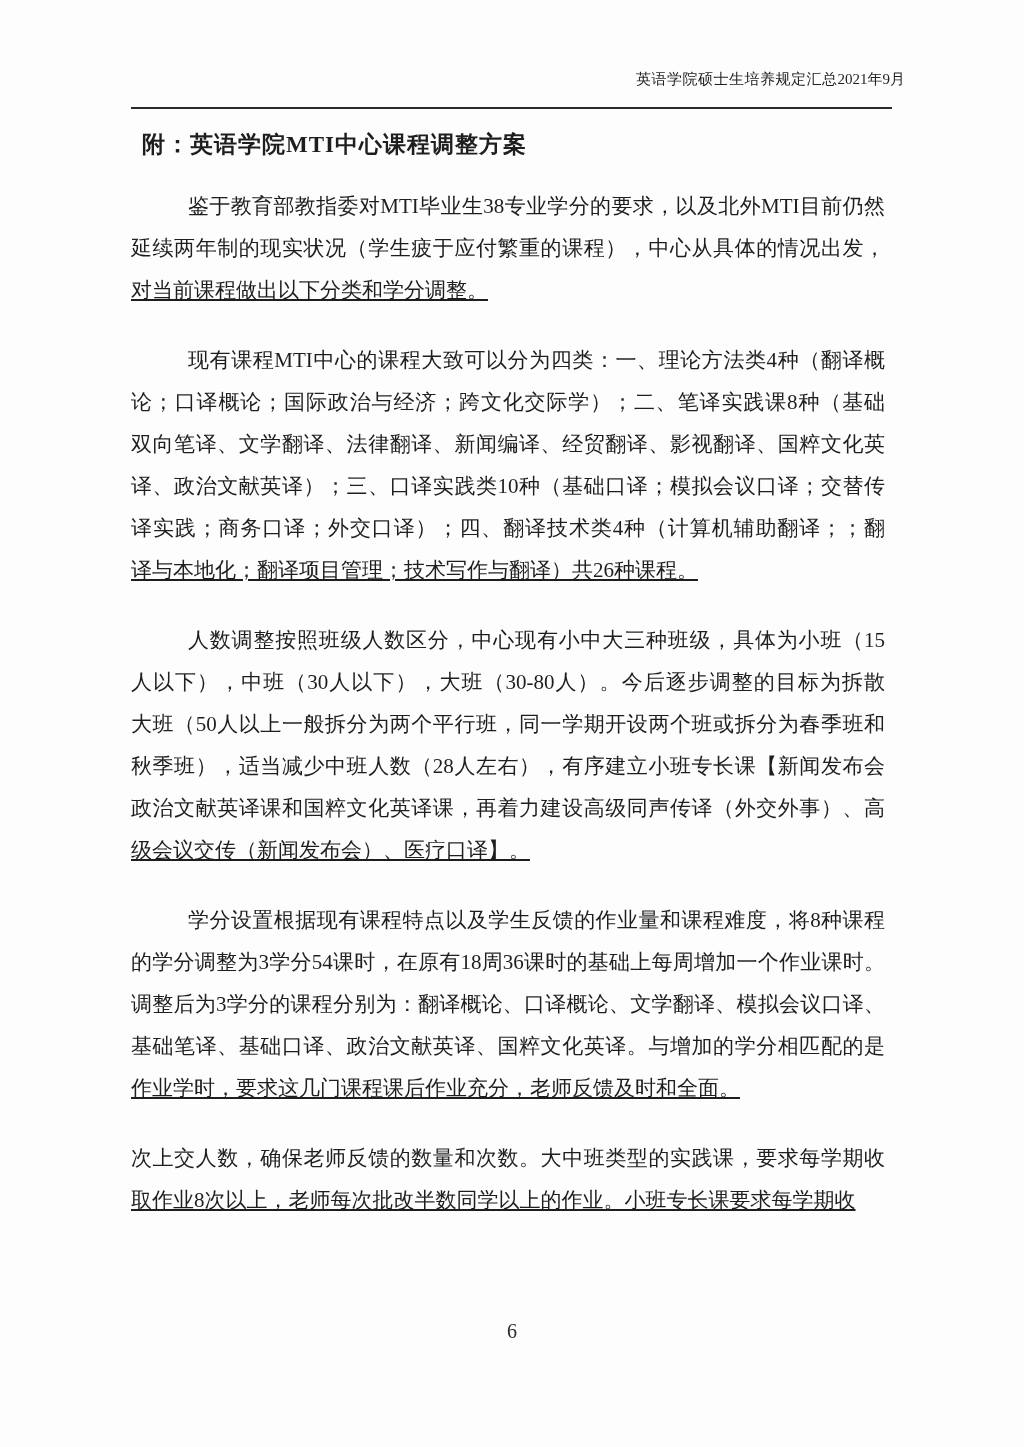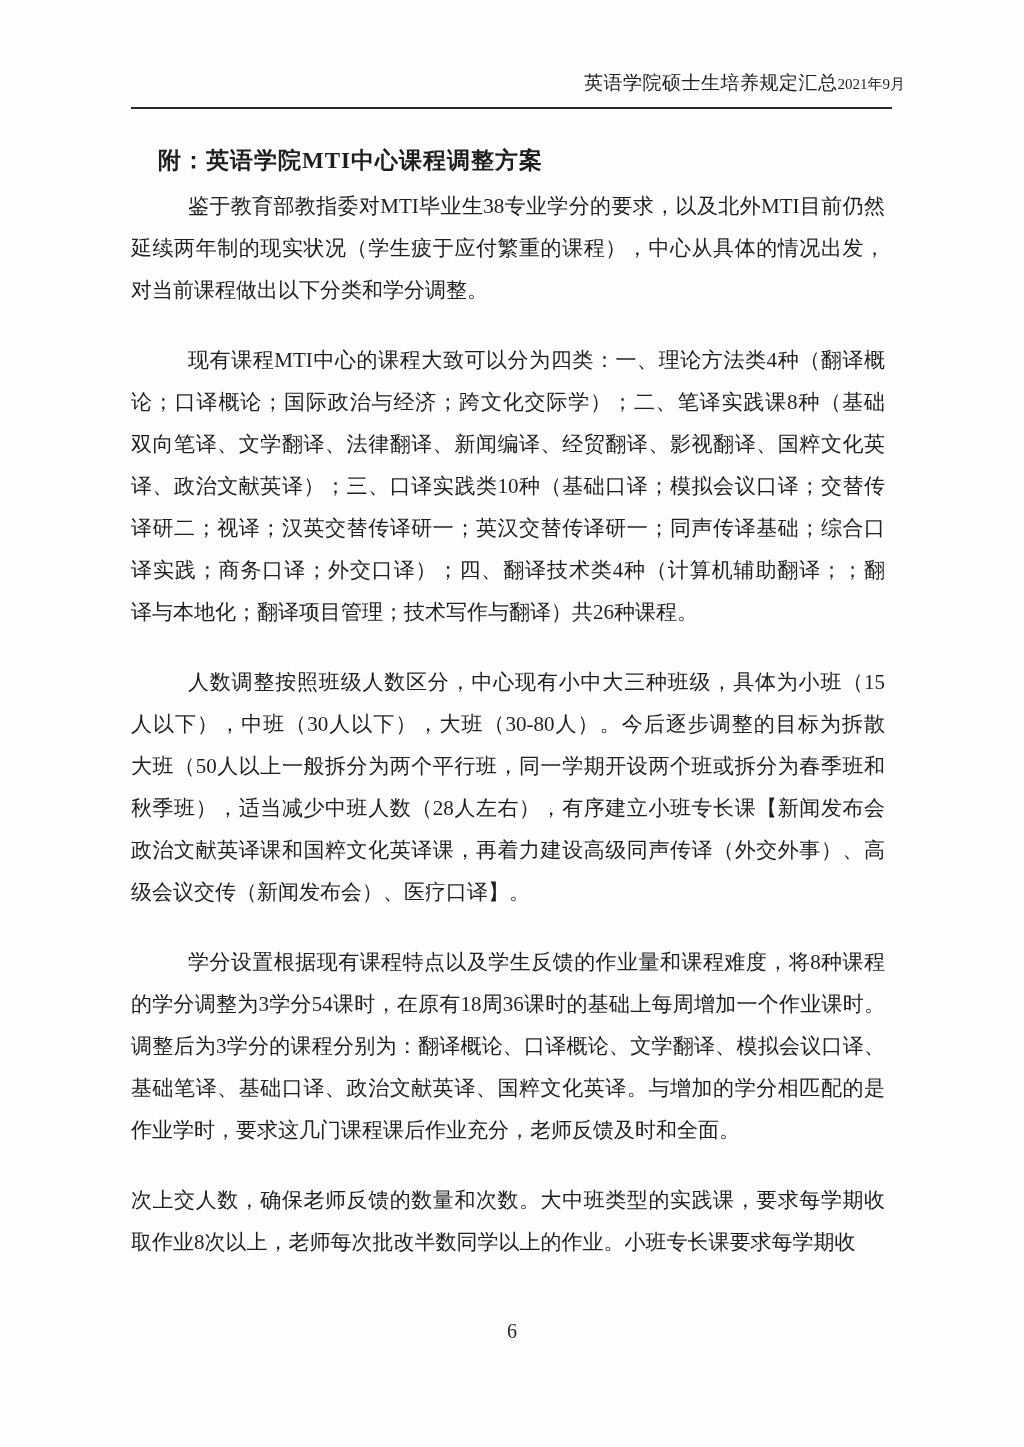--- a/index.html
+++ b/index.html
@@ -18,39 +18,39 @@
   }
   .header {
     position: absolute;
     top: 70px;
     left: 131px;
     right: 119px;
     text-align: right;
     white-space: nowrap;
   }
   .header .h-main {
-    font-size: 19px;
+    font-size: 15px;
     letter-spacing: 0.5px;
   }
   .header .h-date {
     font-size: 15px;
   }
   .header-rule {
     position: absolute;
     top: 107px;
     left: 131px;
     width: 761px;
     height: 0;
     border-top: 2px solid #2b2b2b;
   }
   .title {
     position: absolute;
     top: 129px;
     left: 142px;
-    margin: 16px;
+    margin: 0;
     font-size: 23px;
     font-weight: 700;
     letter-spacing: 1px;
     white-space: nowrap;
   }
   .body-text {
     position: absolute;
     top: 185px;
     left: 131px;
     width: 754px;
@@ -66,20 +66,21 @@
     text-align: justify;
     text-align-last: justify;
     white-space: nowrap;
     overflow: hidden;
   }
   .line.first {
     text-indent: 57px;
   }
   .line.last {
     text-align-last: left;
+    text-decoration: underline;
   }
   .footer {
     position: absolute;
     top: 1320px;
     left: 0;
     width: 100%;
     text-align: center;
     font-size: 20px;
     color: #2a2a2a;
   }
@@ -101,21 +102,20 @@
       <div class="para">
         <div class="line first">鉴于教育部教指委对MTI毕业生38专业学分的要求，以及北外MTI目前仍然</div>
         <div class="line">延续两年制的现实状况（学生疲于应付繁重的课程），中心从具体的情况出发，</div>
         <div class="line last">对当前课程做出以下分类和学分调整。</div>
       </div>
       <div class="para">
         <div class="line first">现有课程MTI中心的课程大致可以分为四类：一、理论方法类4种（翻译概</div>
         <div class="line">论；口译概论；国际政治与经济；跨文化交际学）；二、笔译实践课8种（基础</div>
         <div class="line">双向笔译、文学翻译、法律翻译、新闻编译、经贸翻译、影视翻译、国粹文化英</div>
         <div class="line">译、政治文献英译）；三、口译实践类10种（基础口译；模拟会议口译；交替传</div>
-        <div class="line">译研二；视译；汉英交替传译研一；英汉交替传译研一；同声传译基础；综合口</div>
         <div class="line">译实践；商务口译；外交口译）；四、翻译技术类4种（计算机辅助翻译；；翻</div>
         <div class="line last">译与本地化；翻译项目管理；技术写作与翻译）共26种课程。</div>
       </div>
       <div class="para">
         <div class="line first">人数调整按照班级人数区分，中心现有小中大三种班级，具体为小班（15</div>
         <div class="line">人以下），中班（30人以下），大班（30-80人）。今后逐步调整的目标为拆散</div>
         <div class="line">大班（50人以上一般拆分为两个平行班，同一学期开设两个班或拆分为春季班和</div>
         <div class="line">秋季班），适当减少中班人数（28人左右），有序建立小班专长课【新闻发布会</div>
         <div class="line">政治文献英译课和国粹文化英译课，再着力建设高级同声传译（外交外事）、高</div>
         <div class="line last">级会议交传（新闻发布会）、医疗口译】。</div>

